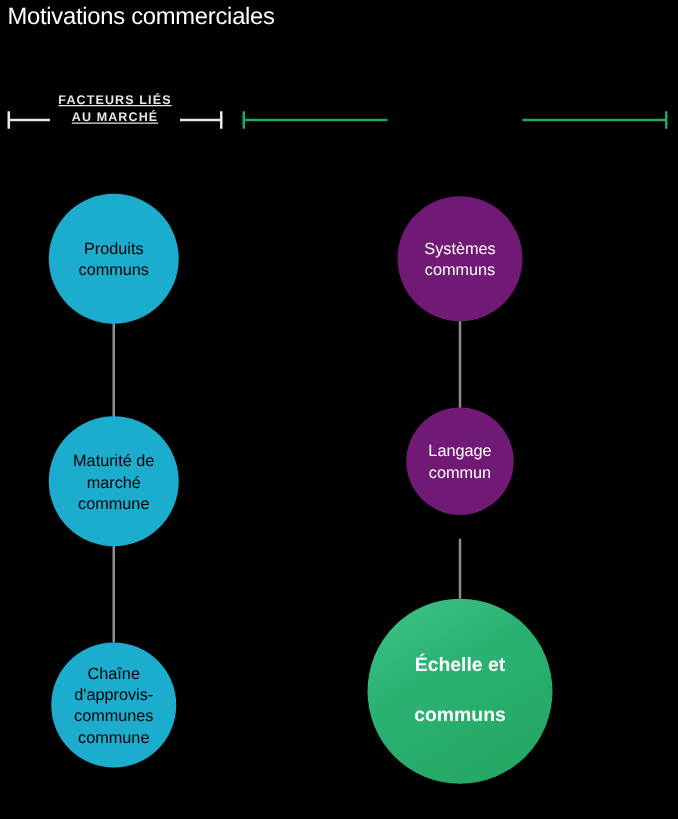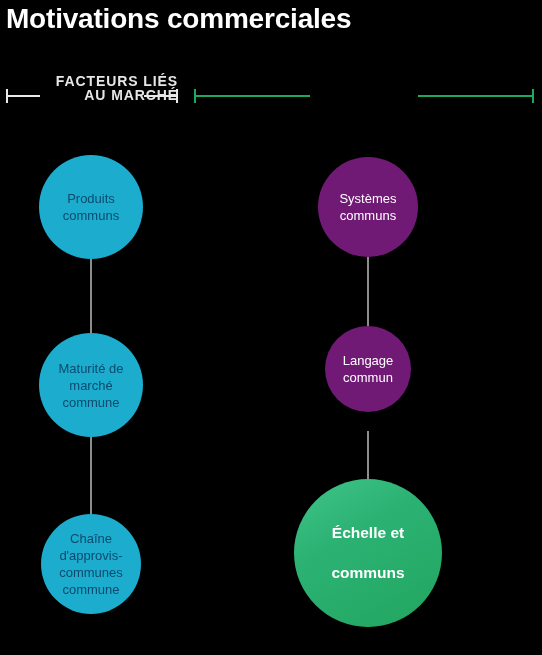--- a/index.html
+++ b/index.html
@@ -4,38 +4,39 @@
 <style>
   html,body{margin:0;padding:0;background:#000;}
   body{
     width:542px;height:655px;position:relative;overflow:hidden;
     font-family:"Liberation Sans","DejaVu Sans",sans-serif;
     background:#000;
   }
 
   .page-title{
     position:absolute;left:6px;top:3px;
-    color:#ffffff;font-size:28px;font-weight:bold;
+    color:#ffffff;font-size:19px;font-weight:normal;
     letter-spacing:-0.2px;white-space:nowrap;
   }
 
   
   .bracket{position:absolute;height:40px;}
   .bracket .rule{
     position:absolute;top:29px;height:2px;
   }
   .bracket .cap{
     position:absolute;top:23px;width:2px;height:14px;
   }
   .bracket .glabel{
     position:absolute;top:8px;left:0;width:100%;
-    text-align:right;
-    font-size:14px;font-weight:bold;
+    text-align:center;
+    font-size:10px;font-weight:bold;
     letter-spacing:0.9px;line-height:14px;
     text-transform:uppercase;
+    text-decoration:underline;
   }
 
   #bracket-market{left:6px;top:66px;width:172px;}
   #bracket-market .rule{background:#e8e8e8;}
   #bracket-market .cap{background:#e8e8e8;}
   #bracket-market .glabel{color:#e6e6e6;}
   #bracket-market .rule.left{left:2px;width:32px;}
   #bracket-market .rule.right{right:2px;width:32px;}
 
   #bracket-ops{left:194px;top:66px;width:340px;}
@@ -53,21 +54,21 @@
   
   .node{
     position:absolute;border-radius:50%;
     display:flex;align-items:center;justify-content:center;
     text-align:center;box-sizing:border-box;
   }
   .node-label{display:block;padding:0 6px;}
 
   .node.blue{background:#1bacce;}
   .node.blue .node-label{
-    color:#0c4a6e;font-size:13px;font-weight:normal;line-height:17px;
+    color:#000000;font-size:13px;font-weight:normal;line-height:17px;
   }
   .node.green{background:#701a75;}
   .node.green .node-label{
     color:#ffffff;font-size:13px;font-weight:normal;line-height:17px;
   }
   .node.green.big{
     background:linear-gradient(150deg,#3ec487 0%,#2bb273 38%,#22a55f 100%);
     text-align:center;
   }
   .node.green.big .node-label{

